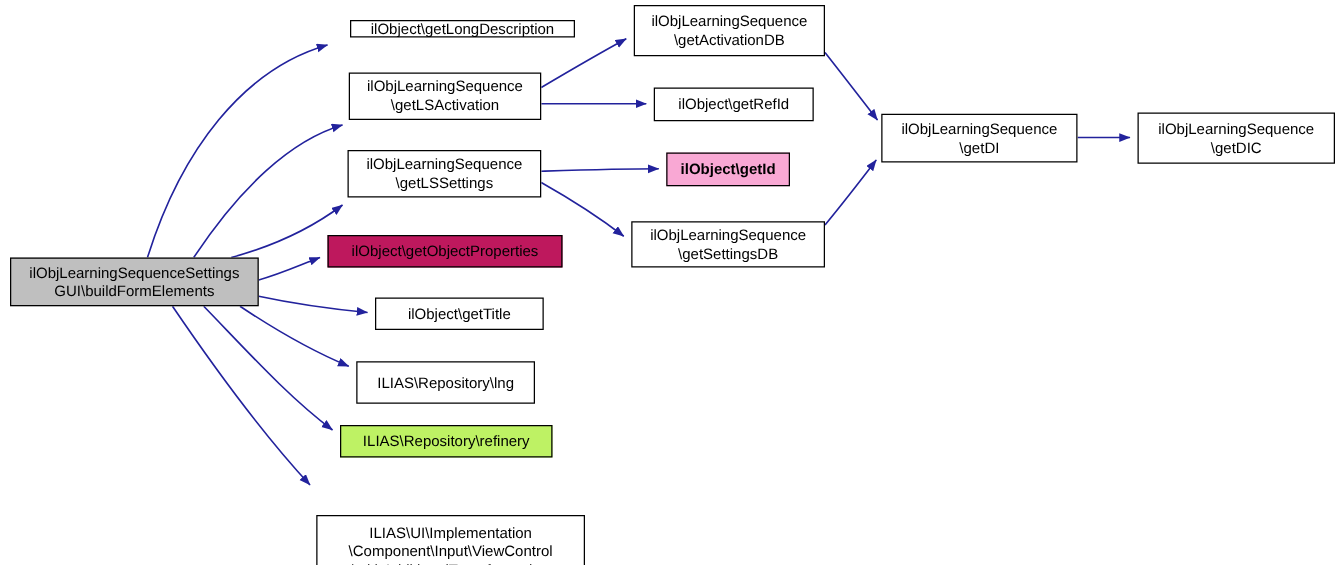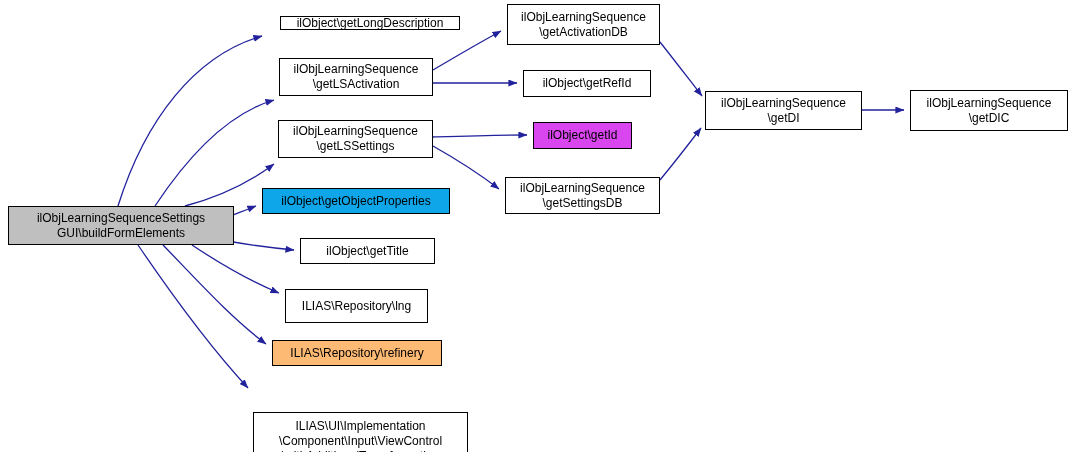--- a/index.html
+++ b/index.html
@@ -28,21 +28,21 @@
     justify-content: center;
     text-align: center;
     font-size: 12px;
     line-height: 1.25;
     white-space: pre-line;
     cursor: pointer;
   }
   .node.hl { background: #bfbfbf; }
 
   
-  #n-root   { left:   8px; top: 206px; width: 226px; height: 39px; }
+  #n-root   { left:   8px; top: 206px; width: 199px; height: 39px; }
   #n-ldesc  { left: 280px; top:   4px; width: 180px; height: 14px; margin-top: 12px; }
   #n-lsact  { left: 279px; top:  58px; width: 154px; height: 38px; }
   #n-lsset  { left: 278px; top: 120px; width: 155px; height: 38px; }
   #n-oprop  { left: 262px; top: 188px; width: 188px; height: 26px; }
   #n-title  { left: 300px; top: 238px; width: 135px; height: 26px; }
   #n-lng    { left: 285px; top: 289px; width: 143px; height: 34px; }
   #n-refin  { left: 272px; top: 340px; width: 170px; height: 26px; }
   #n-viewc  { left: 253px; top: 412px; width: 215px; height: 58px; }
   #n-actdb  { left: 507px; top:   4px; width: 153px; height: 41px; }
   #n-refid  { left: 523px; top:  70px; width: 128px; height: 27px; }
@@ -79,31 +79,31 @@
     <path class="edge" marker-end="url(#arrow)" d="M862,110 L904,110" stroke="#22229c"></path>
   </svg>
 
   <div class="node hl" id="n-root" style="border-color: rgb(0, 0, 0); background: rgb(191, 191, 191);">ilObjLearningSequenceSettings
 GUI\buildFormElements</div>
   <div class="node" id="n-ldesc" style="border-color: rgb(0, 0, 0); background: rgb(255, 255, 255);">ilObject\getLongDescription</div>
   <div class="node" id="n-lsact" style="border-color: rgb(0, 0, 0); background: rgb(255, 255, 255);">ilObjLearningSequence
 \getLSActivation</div>
   <div class="node" id="n-lsset" style="border-color: rgb(0, 0, 0); background: rgb(255, 255, 255);">ilObjLearningSequence
 \getLSSettings</div>
-  <div class="node" id="n-oprop" style="border-color: rgb(0, 0, 0); background: #0ea5e9;">ilObject\getObjectProperties</div>
+  <div class="node" id="n-oprop" style="border-color: rgb(0, 0, 0); background: #be185d;">ilObject\getObjectProperties</div>
   <div class="node" id="n-title" style="border-color: rgb(0, 0, 0); background: rgb(255, 255, 255);">ilObject\getTitle</div>
   <div class="node" id="n-lng" style="border-color: rgb(0, 0, 0); background: rgb(255, 255, 255);">ILIAS\Repository\lng</div>
-  <div class="node" id="n-refin" style="border-color: rgb(0, 0, 0); background: #fdba74;">ILIAS\Repository\refinery</div>
+  <div class="node" id="n-refin" style="border-color: rgb(0, 0, 0); background: #bef264;">ILIAS\Repository\refinery</div>
   <div class="node" id="n-viewc" style="border-color: rgb(0, 0, 0); background: rgb(255, 255, 255);">ILIAS\UI\Implementation
 \Component\Input\ViewControl
 \withAdditionalTransformation</div>
   <div class="node" id="n-actdb" style="border-color: rgb(0, 0, 0); background: rgb(255, 255, 255);">ilObjLearningSequence
 \getActivationDB</div>
   <div class="node" id="n-refid" style="border-color: rgb(0, 0, 0); background: rgb(255, 255, 255);">ilObject\getRefId</div>
-  <div class="node" id="n-getid" style="border-color: rgb(0, 0, 0); background: #d946ef;">ilObject\getId</div>
+  <div class="node" id="n-getid" style="border-color: rgb(0, 0, 0); background: #f9a8d4; font-weight: bold;">ilObject\getId</div>
   <div class="node" id="n-setdb" style="border-color: rgb(0, 0, 0); background: rgb(255, 255, 255);">ilObjLearningSequence
 \getSettingsDB</div>
   <div class="node" id="n-getdi" style="border-color: rgb(0, 0, 0); background: rgb(255, 255, 255);">ilObjLearningSequence
 \getDI</div>
   <div class="node" id="n-getdic" style="border-color: rgb(0, 0, 0); background: rgb(255, 255, 255);">ilObjLearningSequence
 \getDIC</div>
 
 </div>
 
 </body></html>

